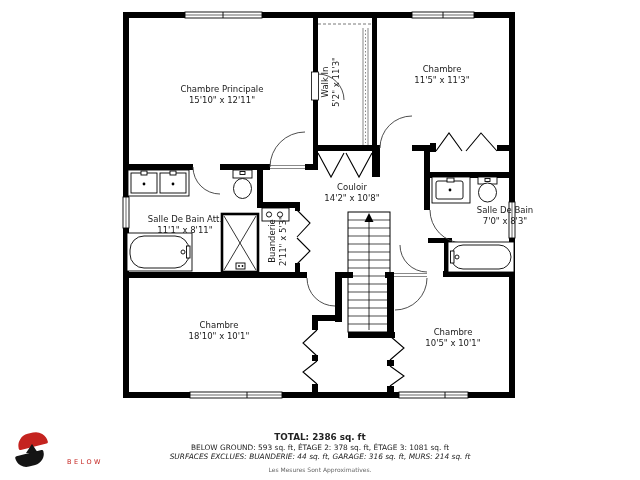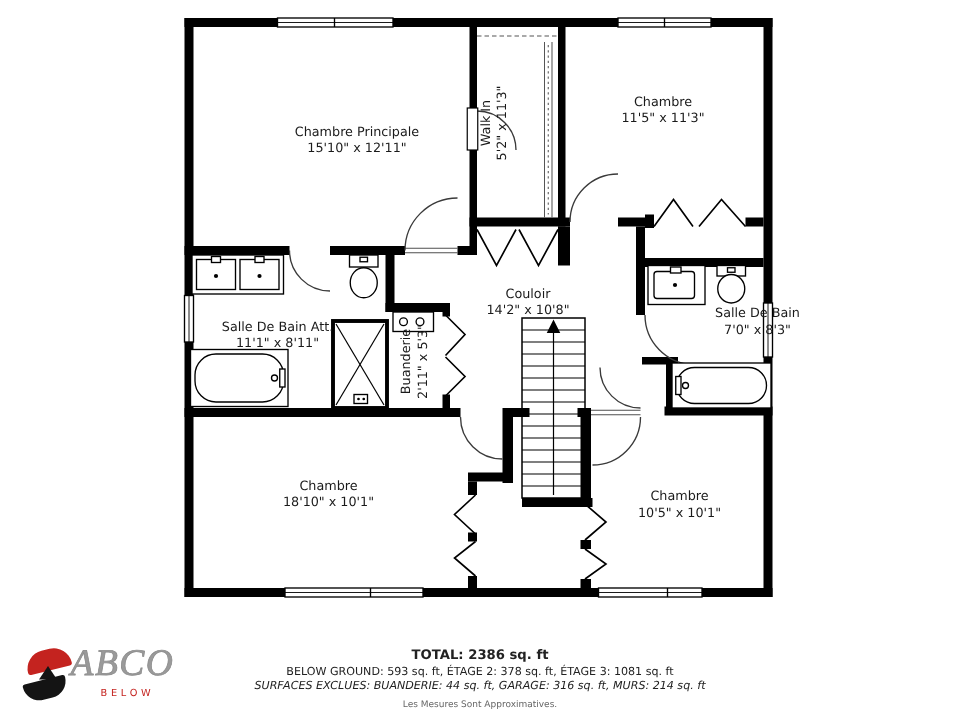--- a/index.html
+++ b/index.html
@@ -215,37 +215,37 @@
         <rect x="450.5" y="251" width="3.5" height="12"></rect>
     </g>
     <g>
       <rect x="262" y="208" width="27" height="13"></rect>
       <circle cx="269" cy="214.5" r="2.6"></circle>
         <circle cx="280" cy="214.5" r="2.6"></circle>
     </g>
   </g>
 </svg>
 
-<div class="room-label" style="left:238px;top:94px;">
+<div class="room-label" style="left:222px;top:94px;">
   <span class="room-name">Chambre Principale</span>
   <span class="room-dims">15'10" x 12'11"</span>
 </div>
 <div class="room-label rot" style="left:330px;top:82px;">
   <span class="room-name">Walk In</span>
   <span class="room-dims">5'2" x 11'3"</span>
 </div>
 <div class="room-label" style="left:442px;top:74px;">
   <span class="room-name">Chambre</span>
   <span class="room-dims">11'5" x 11'3"</span>
 </div>
 <div class="room-label" style="left:185px;top:224px;">
   <span class="room-name">Salle De Bain Att.</span>
   <span class="room-dims">11'1" x 8'11"</span>
 </div>
-<div class="room-label" style="left:352px;top:202px;">
+<div class="room-label" style="left:352px;top:192px;">
   <span class="room-name">Couloir</span>
   <span class="room-dims">14'2" x 10'8"</span>
 </div>
 <div class="room-label" style="left:469px;top:215px;margin-left:36px;">
   <span class="room-name">Salle De Bain</span>
   <span class="room-dims">7'0" x 8'3"</span>
 </div>
 <div class="room-label rot" style="left:277px;top:241px;">
   <span class="room-name">Buanderie</span>
   <span class="room-dims">2'11" x 5'3"</span>
@@ -263,15 +263,14 @@
 <div class="footer footer-line footer-l2">BELOW GROUND: 593 sq. ft, ÉTAGE 2: 378 sq. ft, ÉTAGE 3: 1081 sq. ft</div>
 <div class="footer footer-line footer-l3">SURFACES EXCLUES: BUANDERIE: 44 sq. ft, GARAGE: 316 sq. ft, MURS: 214 sq. ft</div>
 <div class="footer footer-disc">Les Mesures Sont Approximatives.</div>
 
 <div class="logo">
   <div class="logo-icon">
     <div class="logo-roof"></div>
     <div class="logo-house"></div>
     <div class="logo-base"></div>
   </div>
-  <div class="logo-brand">ABCO</div>
   <div class="logo-sub">BELOW</div>
 </div>
 
 </body></html>

